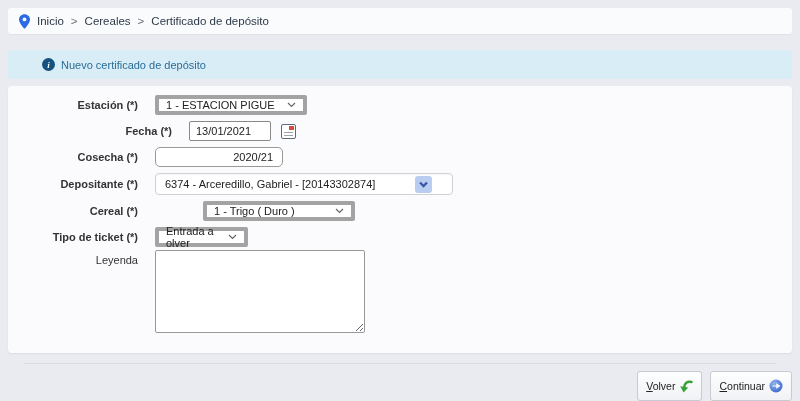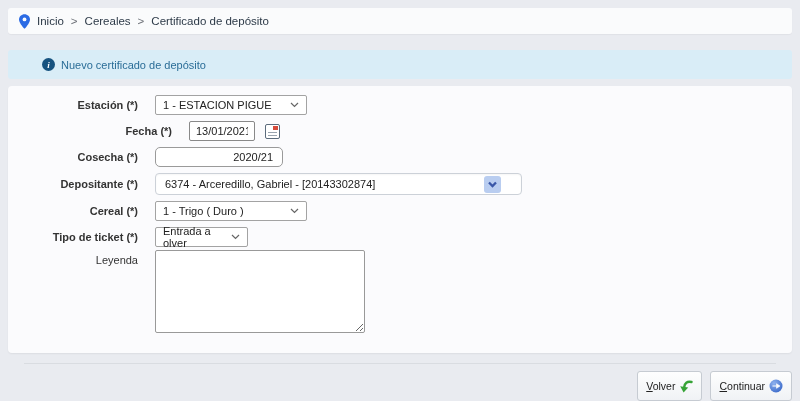--- a/index.html
+++ b/index.html
@@ -48,49 +48,49 @@
   }
   .row { position:absolute; left:0; display:flex; align-items:center; width:100%; }
   .lbl {
     flex:0 0 130px; width:130px; text-align:right;
     font-size:11px; font-weight:bold; color:#333;
   }
   .lbl.plain { font-weight:normal; }
   .ctl { margin-left:17px; display:flex; align-items:center; }
 
   .sel {
-    height:20px; background:#fff; border:1px solid #a3a3a3; border-radius:2px;
+    height:20px; background:#fff; border:4px solid #a3a3a3; border-radius:2px;
     display:flex; align-items:center; justify-content:space-between;
     padding:0 7px; font-size:11px; color:#222; cursor:pointer;
   }
   .sel .chev { margin-left:8px; flex:0 0 auto; display:flex; }
 
   .txt {
     height:20px; border:1px solid #898989; border-radius:2px;
     font-family:inherit; font-size:11px; color:#222; padding:0 6px;
     background:#fff;
   }
   .txt.cosecha { width:128px; text-align:right; border-radius:5px; border-color:#9a9a9a; padding-right:9px; }
-  .txt.fecha { width:66px; }
+  .txt.fecha { width:82px; }
 
   .cal-icon {
     width:15px; height:15px; margin-left:10px; cursor:pointer;
     background:#fff; border:1px solid #5b6b7c; border-radius:2px;
     position:relative; display:inline-block;
   }
   .cal-icon::before { 
     content:""; position:absolute; right:1px; top:1px; width:5px; height:4px; background:#d64b3c;
   }
   .cal-icon::after { 
     content:""; position:absolute; left:2px; top:7px; width:9px; height:1px;
     background:#9aa4af; box-shadow:0 3px 0 #9aa4af;
   }
 
   .combo {
-    width:367px; height:22px; background:#fff;
+    width:298px; height:22px; background:#fff;
     border:1px solid #ccd1d8; border-radius:4px;
     display:flex; align-items:center; justify-content:space-between;
     padding:0 20px 0 9px; font-size:11px; color:#222; cursor:pointer;
     box-shadow:inset 0 1px 2px rgba(0,0,0,0.04);
   }
   .combo-btn {
     width:17px; height:17px; background:#b9cdf0; border-radius:3px;
     display:flex; align-items:center; justify-content:center; cursor:pointer;
   }
 
@@ -178,21 +178,21 @@
           <span>6374 - Arceredillo, Gabriel - [20143302874]</span>
           <span class="combo-btn">
             <svg width="9" height="7" viewBox="0 0 9 7">
               <polyline points="1,1.5 4.5,5 8,1.5" fill="none" stroke="#3a57a8" stroke-width="2.3"></polyline>
             </svg>
           </span>
         </div>
       </div>
     </div>
 
-    <div class="row" style="top:115px;">
+    <div class="row" style="top:115px;gap:48px;">
       <span class="lbl">Cereal (*)</span>
       <div class="ctl">
         <div class="sel" style="width:152px;">
           <span>1 - Trigo ( Duro )</span>
           <span class="chev">
             <svg width="9" height="6" viewBox="0 0 9 6">
                 <polyline points="1,1 4.5,4.5 8,1" fill="none" stroke="#666" stroke-width="1.2"></polyline>
               </svg>
           </span>
         </div>

